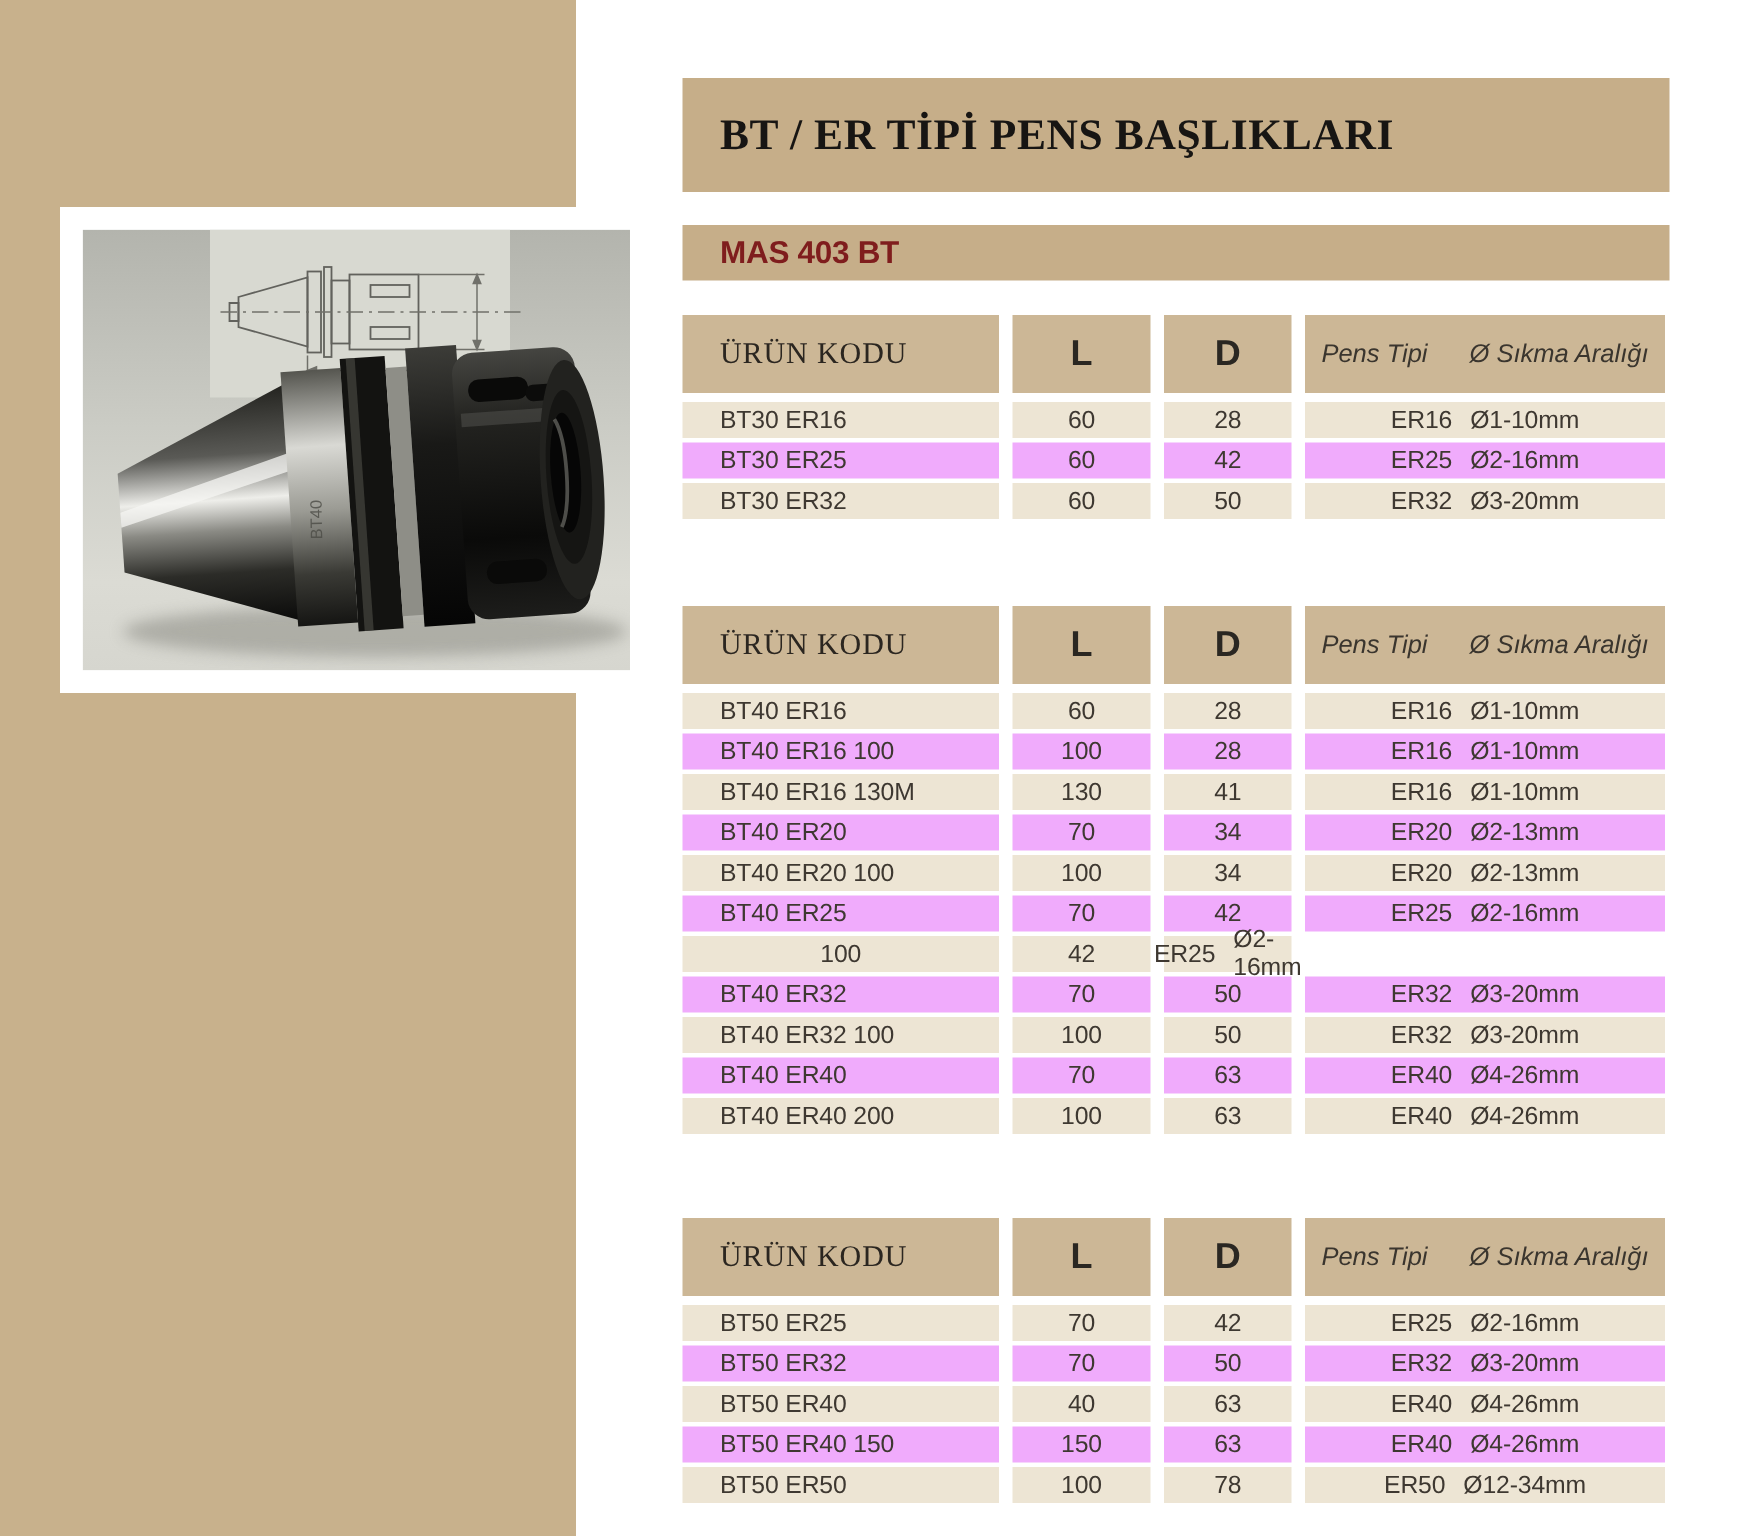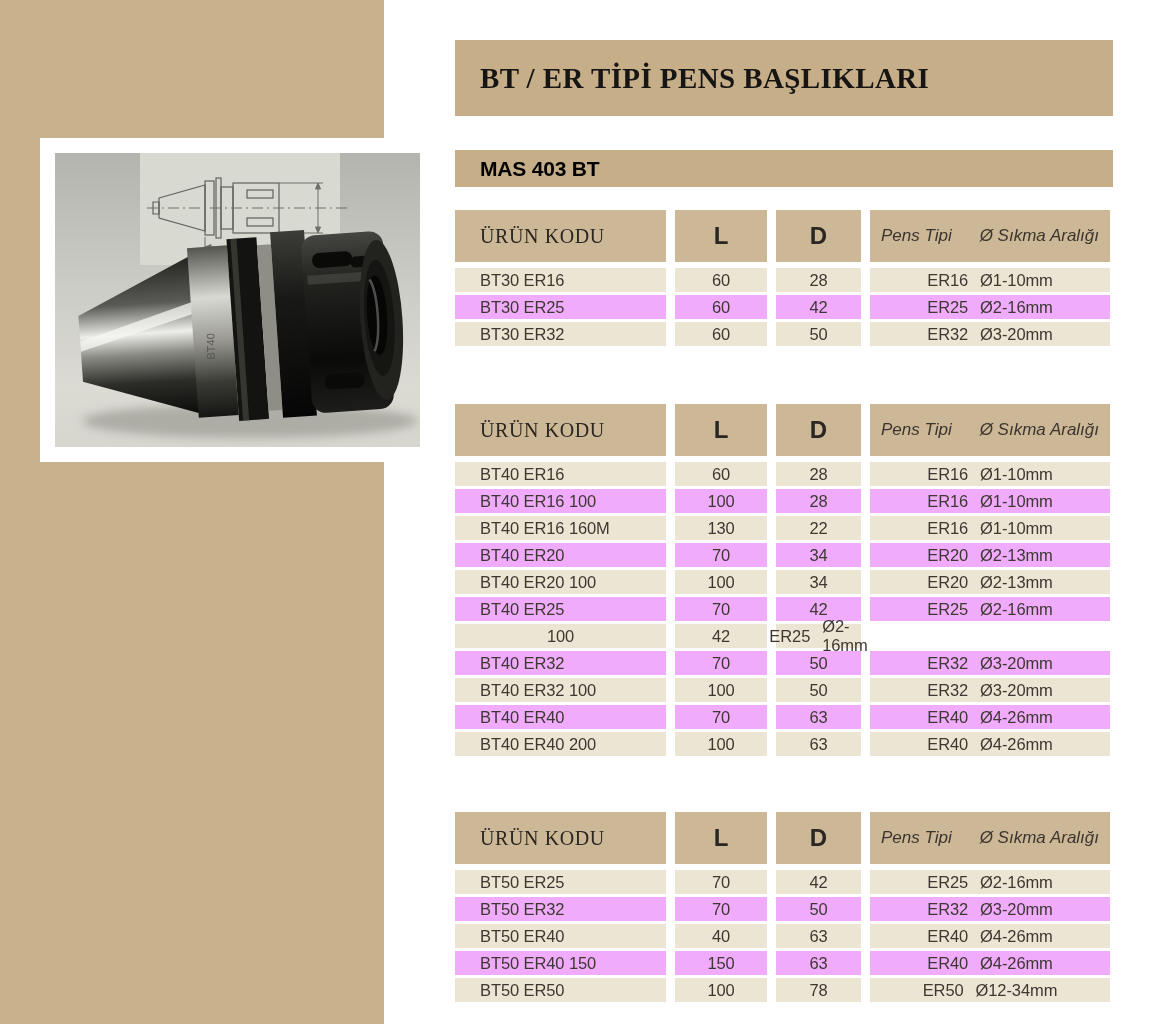--- a/index.html
+++ b/index.html
@@ -17,28 +17,28 @@
     position:absolute;left:40px;top:138px;width:365px;height:294px;
     background:#ffffff;padding:15px;
   }
   .photo{position:relative;width:365px;height:294px;overflow:hidden;}
   .photo svg{display:block;}
   
   .banner{
     position:absolute;left:455px;width:658px;display:flex;align-items:center;
     box-sizing:border-box;padding-left:25px;background:#c6ae89;
   }
-  .banner-title{top:40px;height:76px;}
+  .banner-title{top:52px;height:76px;}
   .banner-title .txt{
     font-family:"Liberation Serif",serif;font-weight:bold;font-size:29px;
     color:#171513;letter-spacing:.4px;white-space:pre;
   }
   .banner-sub{top:150px;height:37px;}
   .banner-sub .txt{
-    font-weight:bold;font-size:21px;color:#000000;letter-spacing:-.2px;white-space:pre;
+    font-weight:bold;font-size:21px;color:#7f1d1d;letter-spacing:-.2px;white-space:pre;
   }
   
   .dtable{position:absolute;left:455px;width:655px;}
   .grid4{
     display:grid;grid-template-columns:211px 92px 85px 1fr;column-gap:9px;
   }
   .thead{height:52px;margin-bottom:6px;}
   .thead .hcell{
     background:#ccb796;display:flex;align-items:center;justify-content:center;
     box-sizing:border-box;height:52px;
@@ -245,23 +245,23 @@
         <div class="trow grid4 dark">
           <div class="cell code">BT40 ER16 100</div>
           <div class="cell">100</div>
           <div class="cell">28</div>
           <div class="cell pens">
             <span>ER16</span>
             <span>Ø1-10mm</span>
           </div>
         </div>
         <div class="trow grid4 light">
-          <div class="cell code">BT40 ER16 160M</div>
+          <div class="cell code">BT40 ER16 130M</div>
           <div class="cell">130</div>
-          <div class="cell">22</div>
+          <div class="cell">41</div>
           <div class="cell pens">
             <span>ER16</span>
             <span>Ø1-10mm</span>
           </div>
         </div>
         <div class="trow grid4 dark">
           <div class="cell code">BT40 ER20</div>
           <div class="cell">70</div>
           <div class="cell">34</div>
           <div class="cell pens">

